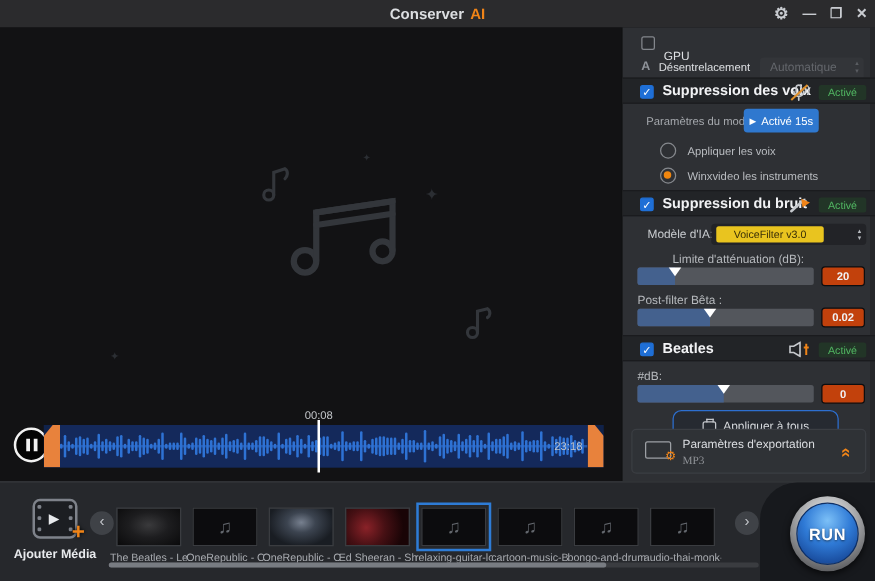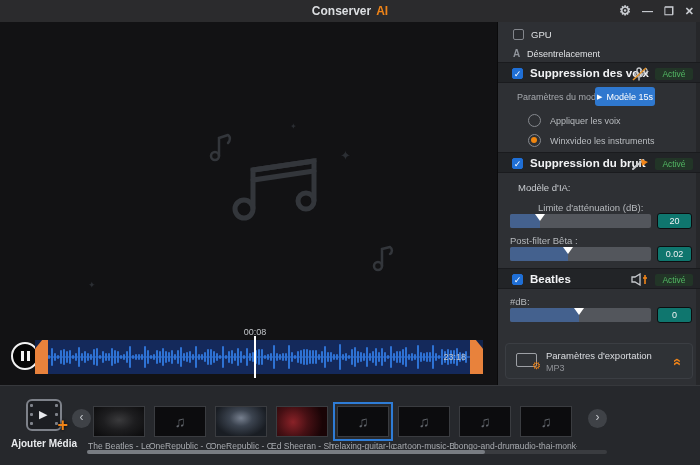--- a/index.html
+++ b/index.html
@@ -50,29 +50,29 @@
   .radio { position:absolute; width:13px; height:13px; border:1.5px solid #85888d; border-radius:50%; background:transparent; }
   .radio.on::after { content:""; position:absolute; left:2px; top:2px; width:6px; height:6px; border-radius:50%; background:#f0860f; }
   .rlabel { position:absolute; font-size:9px; color:#b9bcc0; }
   .preview-btn { position:absolute; left:97px; top:65px; width:60px; height:19px; background:#2f78cf; border-radius:3px; color:#fff; font-size:9px; display:flex; align-items:center; justify-content:center; gap:4px; }
   .preview-btn .tri { font-size:7px; }
   .modeldrop { position:absolute; left:71px; top:157px; width:124px; height:17px; background:#222327; border-radius:3px; }
   .modelpill { position:absolute; left:4px; top:2px; width:86px; height:13px; background:#e9c41f; border-radius:2px; color:#3a3008; font-size:8.5px; text-align:center; line-height:13px; }
   .slider { position:absolute; left:21px; width:132px; height:14px; background:#53565c; border-radius:2px; }
   .sfill { position:absolute; left:0; top:0; height:14px; background:#44618e; border-radius:2px 0 0 2px; }
   .sthumb { position:absolute; top:0; width:0; height:0; border-left:5px solid transparent; border-right:5px solid transparent; border-top:7px solid #fff; }
-  .valbox { position:absolute; left:159px; width:35px; height:16px; background:#0f766e; border:1px solid #0c0d0f; border-radius:3px; color:#f0f1f3; font-size:9px; text-align:center; line-height:14px; }
+  .valbox { position:absolute; left:159px; width:35px; height:16px; background:#c2410c; border:1px solid #0c0d0f; border-radius:3px; color:#f0f1f3; font-size:9px; text-align:center; line-height:14px;font-weight:bold; }
   .applyall { position:absolute; left:40px; top:306px; width:133px; height:26px; background:#262a31; border:1px solid #2d6fd0; border-radius:7px; display:flex; align-items:center; justify-content:center; gap:6px; color:#d6d9dd; font-size:9.5px; }
   .case { width:11px; height:8px; border:1.5px solid #c3c6cb; border-radius:2px; position:relative; }
   .case::before { content:""; position:absolute; left:2px; top:-3px; width:4px; height:2px; border:1px solid #c3c6cb; border-bottom:none; }
   .export { position:absolute; left:7px; top:321px; width:188px; height:36px; background:#2f3236; border:1px solid #3b3e43; border-radius:4px; }
   .monitor { position:absolute; left:10px; top:9px; width:21px; height:14px; border:1.5px solid #9da0a5; border-radius:2px; }
   .monitor .g { position:absolute; right:-5px; bottom:-5px; color:#f08418; font-size:10px; }
   .export .t1 { position:absolute; left:40px; top:6px; font-size:9.5px; color:#dcdee2; }
-  .export .t2 { position:absolute; left:40px; top:19px; font-size:9px; color:#8f9297; }
+  .export .t2 { position:absolute; left:40px; top:19px; font-size:9px; color:#8f9297;font-family:Liberation Serif, serif; }
   .collapse { position:absolute; right:10px; top:10px; color:#f08418; font-size:14px; font-weight:bold; transform:rotate(90deg); }
 
   
   .bottom { position:absolute; left:0; top:385px; width:700px; height:80px; background:#26282c; border-top:1px solid #36383c; }
   .addicon { position:absolute; left:26px; top:13px; width:36px; height:32px; background:#1c1e22; border:2px solid #7e828a; border-radius:6px; }
   .addicon .ply { position:absolute; left:11px; top:7px; color:#e8eaed; font-size:11px; }
   .addicon .sp { position:absolute; width:3px; height:3px; background:#7e828a; border-radius:1px; }
   .addicon .plus { position:absolute; right:-8px; bottom:-7px; color:#f08418; font-size:18px; font-weight:bold; text-shadow:0 0 3px #000; }
   .addlabel { position:absolute; left:0px; top:52px; width:88px; text-align:center; font-size:10px; font-weight:bold; color:#e8eaed; }
   .nav { position:absolute; width:19px; height:19px; border-radius:50%; background:#3f4247; color:#c3c6cb; font-size:12px; text-align:center; line-height:17px; }
@@ -283,58 +283,66 @@
     <div class="handle r"></div>
     <div class="playhead"></div>
     <div class="time-cur">00:08</div>
     <div class="time-dur">23:18</div>
   </div>
 
   <div class="panel">
     <div class="vscroll"></div>
 
     <div class="cb" style="left:15px;top:7px;"></div>
-    <span style="position:absolute;left:33px;top:7px;color:#dfe1e4;">GPU</span>
+    <span style="position:absolute;left:33px;top:18px;color:#dfe1e4;">GPU</span>
 
     <span style="position:absolute;left:15px;top:26px;color:#8f939a;font-weight:bold;font-size:10px;">A</span>
     <span style="position:absolute;left:29px;top:27px;color:#dfe1e4;font-size:9px;">Désentrelacement</span>
+    <div class="drop dis" style="left:110px;top:24px;width:83px;">
+      <span>Automatique</span>
+      <span class="spin">▴<br>▾</span>
+    </div>
 
     <div class="hdr" style="top:40px;">
       <div class="cb on">✓</div>
       <span class="title">Suppression des voix</span>
       <svg width="18" height="14" viewBox="0 0 18 14">
         <g fill="none" stroke="#c6c9cd" stroke-width="1.4" stroke-linecap="round">
           <rect x="6" y="1" width="4" height="7" rx="2"></rect>
             <path d="M4 6 a4 4 0 0 0 8 0 M8 10 v3"></path>
           <path d="M13 3 c1 1 1 3 0 4 M15 1.5 c1.8 1.8 1.8 5 0 7" stroke-width="1.1"></path>
         </g>
         <line x1="2" y1="13" x2="15" y2="1" stroke="#e0902a" stroke-width="1.6"></line>
       </svg>
       <span class="badge">Activé</span>
     </div>
     <span class="plabel" style="left:19px;top:70px;">Paramètres du modèle:</span>
     <div class="preview-btn">
       <span class="tri">▶</span>
-      <span>Modèle 15s</span>
+      <span>Activé 15s</span>
     </div>
     <div class="radio" style="left:30px;top:92px;"></div>
     <span class="rlabel" style="left:52px;top:94px;">Appliquer les voix</span>
     <div class="radio on" style="left:30px;top:112px;"></div>
     <span class="rlabel" style="left:52px;top:114px;">Winxvideo les instruments</span>
 
     <div class="hdr" style="top:130px;">
       <div class="cb on">✓</div>
       <span class="title">Suppression du bruit</span>
       <svg width="18" height="14" viewBox="0 0 18 14">
         <line x1="2" y1="12" x2="12" y2="3" stroke="#c6c9cd" stroke-width="2" stroke-linecap="round"></line>
         <polygon points="10,2 17,5 11,9" fill="#f08418"></polygon>
       </svg>
       <span class="badge">Activé</span>
     </div>
     <span class="plabel" style="left:20px;top:160px;font-size:9.5px;color:#c9ccd0;">Modèle d'IA:</span>
+    <div class="modeldrop">
+      <span class="modelpill">VoiceFilter v3.0</span>
+      <span class="spin" style="top:3px;">▴<br>▾</span>
+    </div>
     <span class="plabel" style="left:12px;top:180px;font-size:9.5px;color:#b6b9bd;padding-left:28px;">Limite d'atténuation (dB):</span>
     <div class="slider" style="top:192px;left:12px;width:141px;">
       <div class="sfill" style="width:21%;"></div>
       <div class="sthumb" style="left:calc(21% - 5px);"></div>
     </div>
     <div class="valbox" style="top:191px;">20</div>
     <span class="plabel" style="left:12px;top:213px;font-size:9.5px;color:#b6b9bd;">Post-filter Bêta :</span>
     <div class="slider" style="top:225px;left:12px;width:141px;">
       <div class="sfill" style="width:41%;"></div>
       <div class="sthumb" style="left:calc(41% - 5px);"></div>
@@ -351,20 +359,24 @@
       </svg>
       <span class="badge">Activé</span>
     </div>
     <span class="plabel" style="left:12px;top:274px;font-size:9.5px;color:#b6b9bd;">#dB:</span>
     <div class="slider" style="top:286px;left:12px;width:141px;">
       <div class="sfill" style="width:49%;"></div>
       <div class="sthumb" style="left:calc(49% - 5px);"></div>
     </div>
     <div class="valbox" style="top:285px;">0</div>
 
+    <div class="applyall">
+      <span class="case"></span>
+      <span>Appliquer à tous</span>
+    </div>
 
     <div class="export">
       <span class="monitor">
           <span class="g">⚙</span>
         </span>
       <span class="t1">Paramètres d'exportation</span>
       <span class="t2">MP3</span>
       <span class="collapse">«</span>
     </div>
   </div>
@@ -416,15 +428,22 @@
 
     <div class="thumb" style="left:520px;">
         <span class="note">♫</span>
       </div>
     <div class="tlabel" style="left:515px;">audio-thai-monk-</div>
 
     <div class="hscroll">
         <div class="hthumb"></div>
       </div>
 
+    <div class="runpanel">
+      <div class="run-outer">
+        <div class="run-inner">
+            <span>RUN</span>
+          </div>
+      </div>
+    </div>
   </div>
 
 </div>
 
 </body></html>

